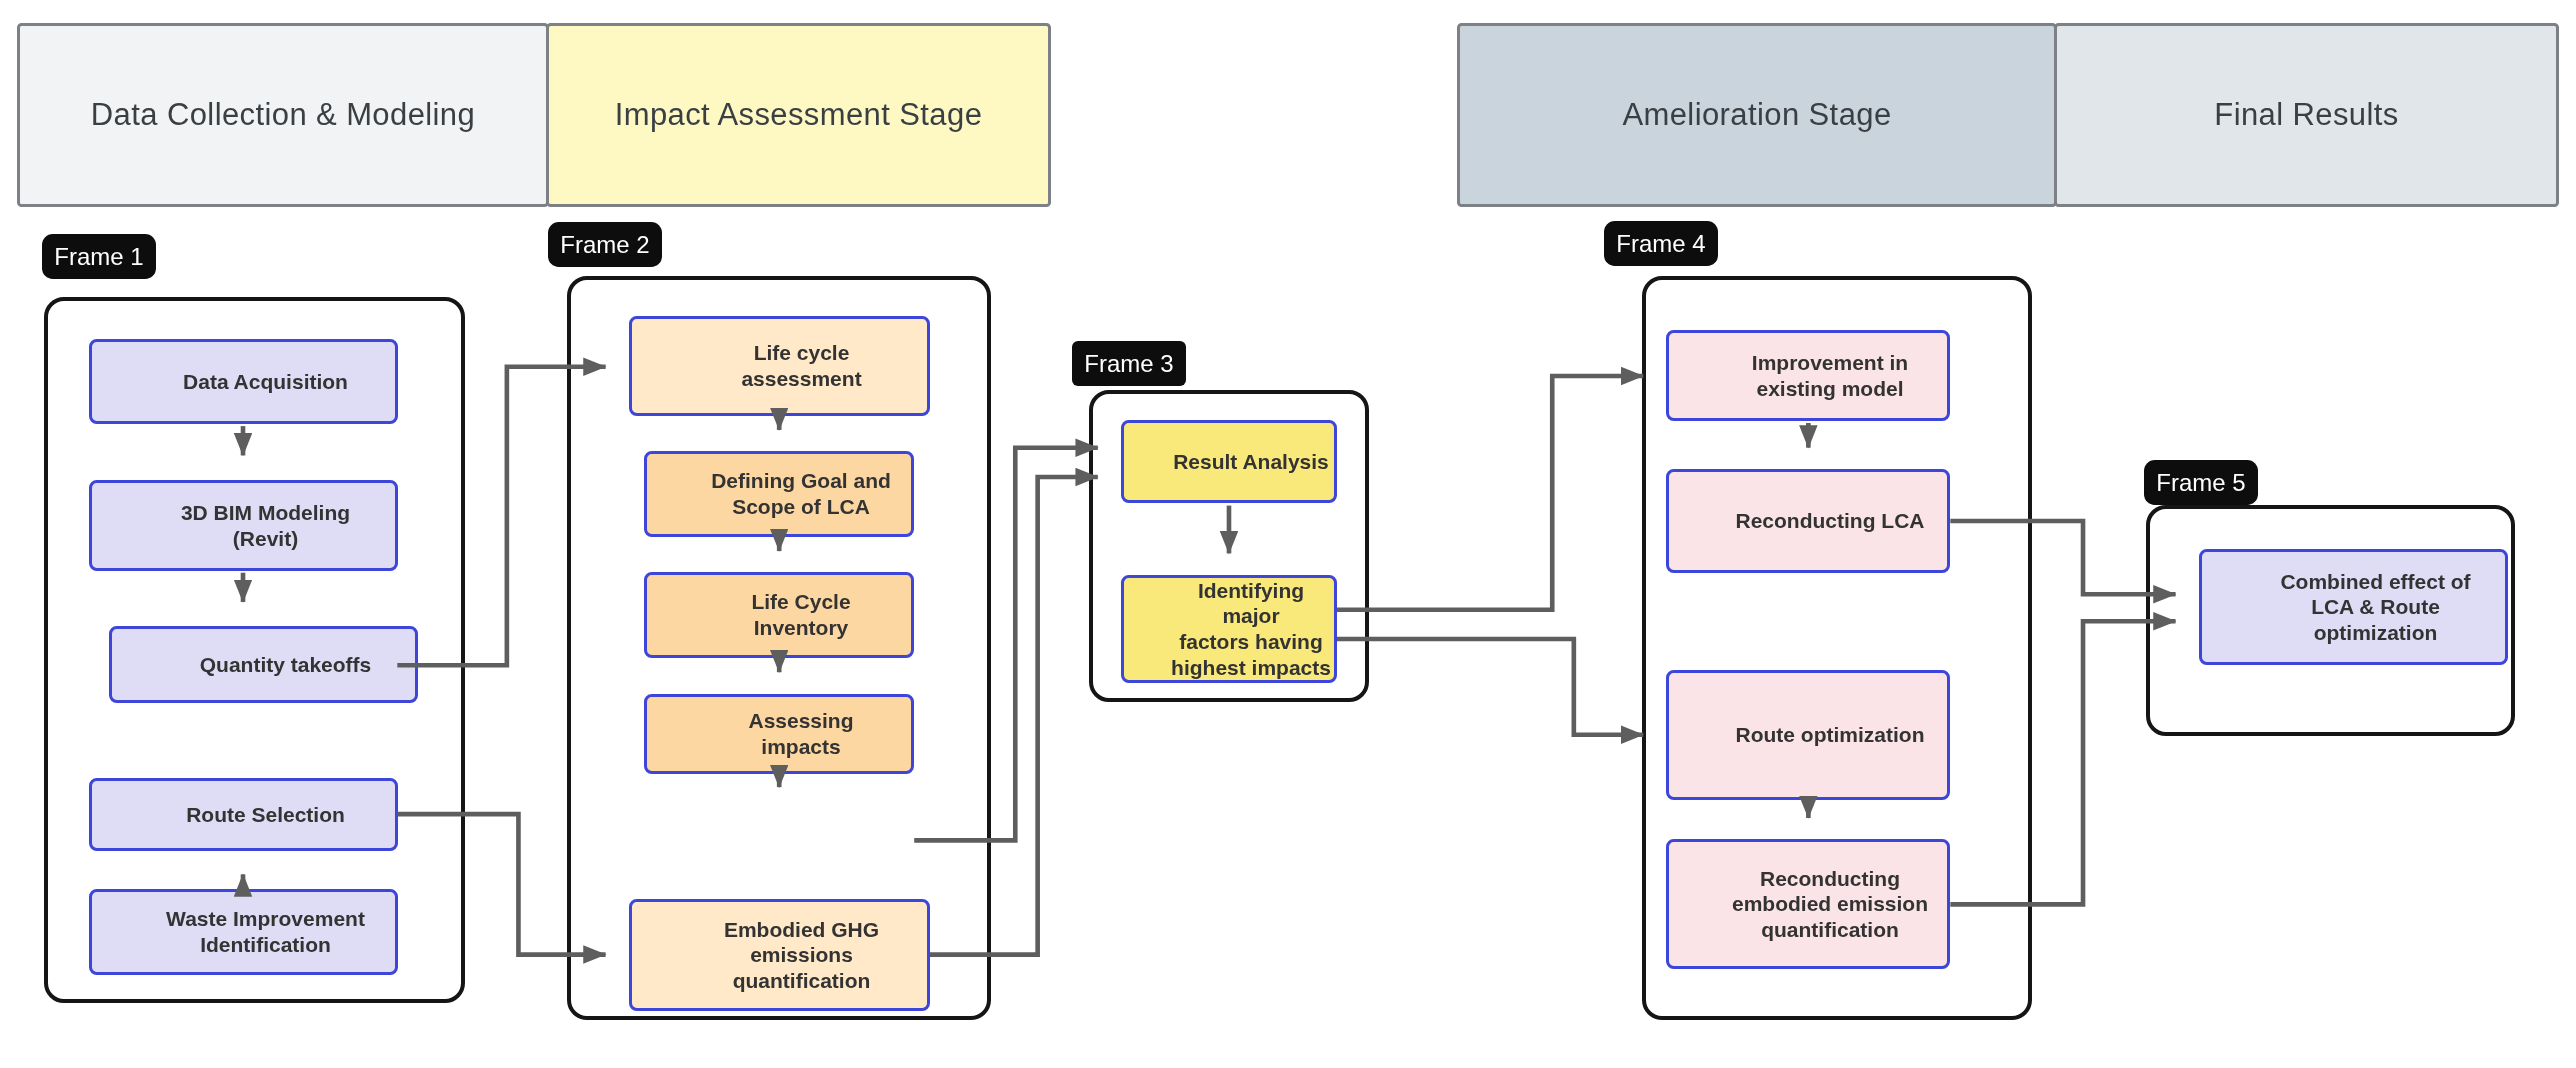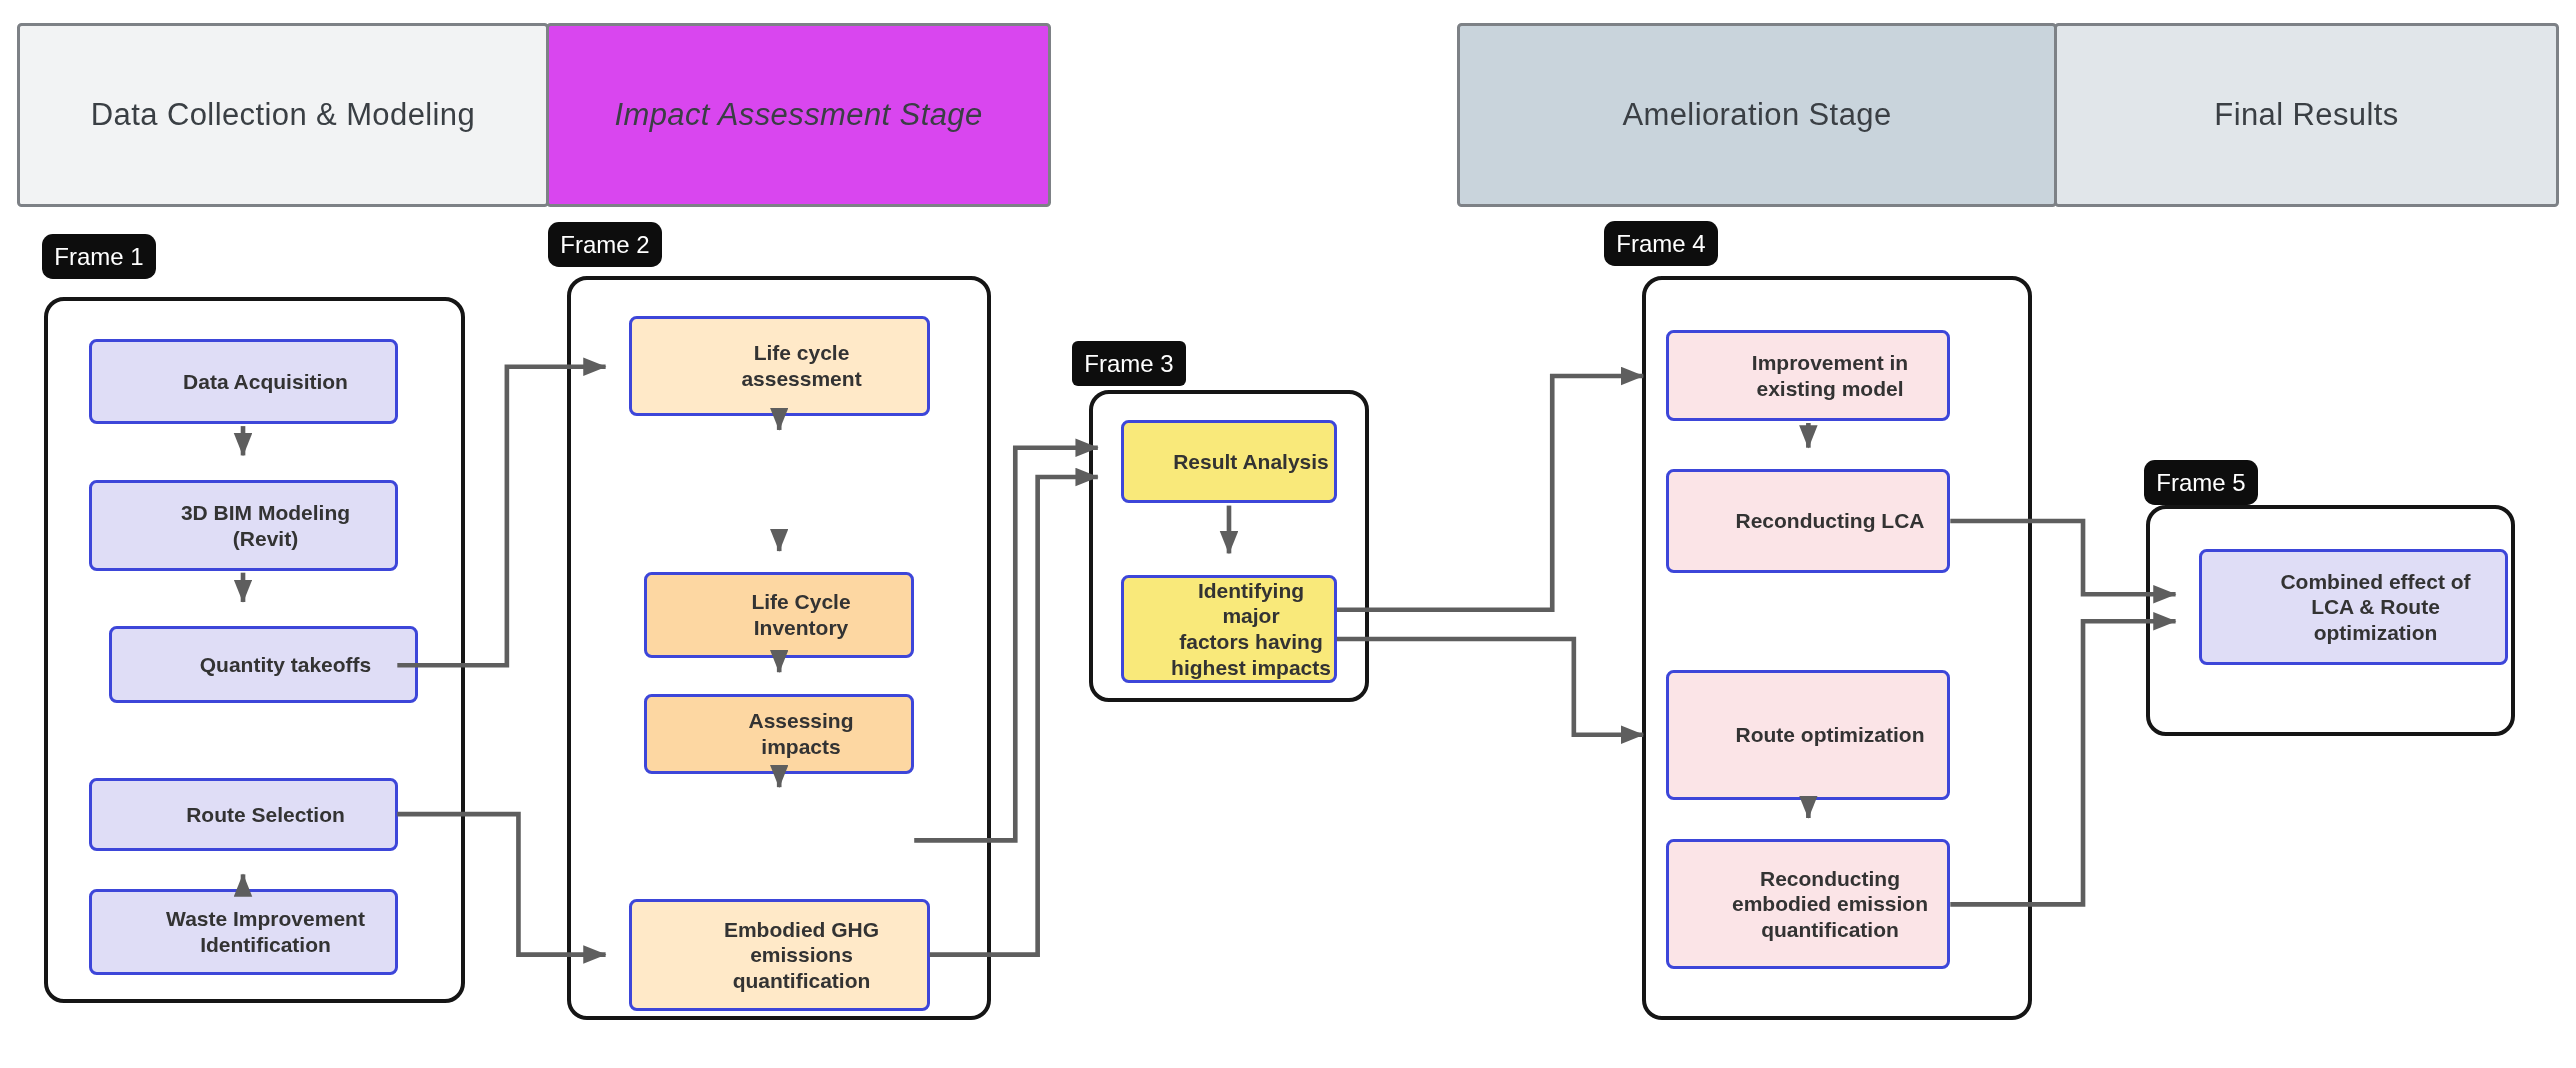--- a/index.html
+++ b/index.html
@@ -37,21 +37,21 @@
   .wire{fill:none; stroke:#5e5e5e; stroke-width:6px;}
 </style>
 </head>
 <body>
 
 <div class="canvas">
 
   <div class="stage" style="left: 17px; width: 532px; background-color: rgb(242, 243, 244);">
       <span>Data Collection &amp; Modeling</span>
     </div>
-  <div class="stage" style="left: 546px; width: 505px; background-color: #d946ef; font-style: italic;">
+  <div class="stage" style="left: 546px; width: 505px; background-color: #fef9c3;">
       <span>Impact Assessment Stage</span>
     </div>
   <div class="stage" style="left: 1457px; width: 600px; background-color: rgb(201, 212, 220);">
       <span>Amelioration Stage</span>
     </div>
   <div class="stage" style="left: 2054px; width: 505px; background-color: rgb(225, 230, 234);">
       <span>Final Results</span>
     </div>
 
   <div class="frame" style="left:44px;   top:297px; width:421px; height:706px;"></div>
@@ -69,20 +69,22 @@
   <div class="node" style="left: 89px; top: 339px; width: 309px; height: 85px; background-color: rgb(223, 221, 246);">Data Acquisition</div>
   <div class="node" style="left: 89px; top: 480px; width: 309px; height: 91px; background-color: rgb(223, 221, 246);">3D BIM Modeling
 (Revit)</div>
   <div class="node" style="left: 89px; top: 626px; width: 309px; height: 77px; background-color: rgb(223, 221, 246); margin-left: 20px;">Quantity takeoffs</div>
   <div class="node" style="left: 89px; top: 778px; width: 309px; height: 73px; background-color: rgb(223, 221, 246);">Route Selection</div>
   <div class="node" style="left: 89px; top: 889px; width: 309px; height: 86px; background-color: rgb(223, 221, 246);">Waste Improvement
 Identification</div>
 
   <div class="node" style="left: 629px; top: 316px; width: 301px; height: 100px; background-color: rgb(255, 233, 200);">Life cycle
 assessment</div>
+  <div class="node" style="left: 644px; top: 451px; width: 270px; height: 86px; background-color: rgb(253, 215, 162);">Defining Goal and
+Scope of LCA</div>
   <div class="node" style="left: 644px; top: 572px; width: 270px; height: 86px; background-color: rgb(253, 215, 162);">Life Cycle
 Inventory</div>
   <div class="node" style="left: 644px; top: 694px; width: 270px; height: 80px; background-color: rgb(253, 215, 162);">Assessing
 impacts</div>
   <div class="node" style="left: 629px; top: 899px; width: 301px; height: 112px; background-color: rgb(255, 233, 200);">Embodied GHG
 emissions
 quantification</div>
 
   <div class="node" style="left: 1121px; top: 420px; width: 216px; height: 83px; background-color: rgb(249, 233, 122);">Result Analysis</div>
   <div class="node" style="left: 1121px; top: 575px; width: 216px; height: 108px; background-color: rgb(249, 233, 122);">Identifying major

